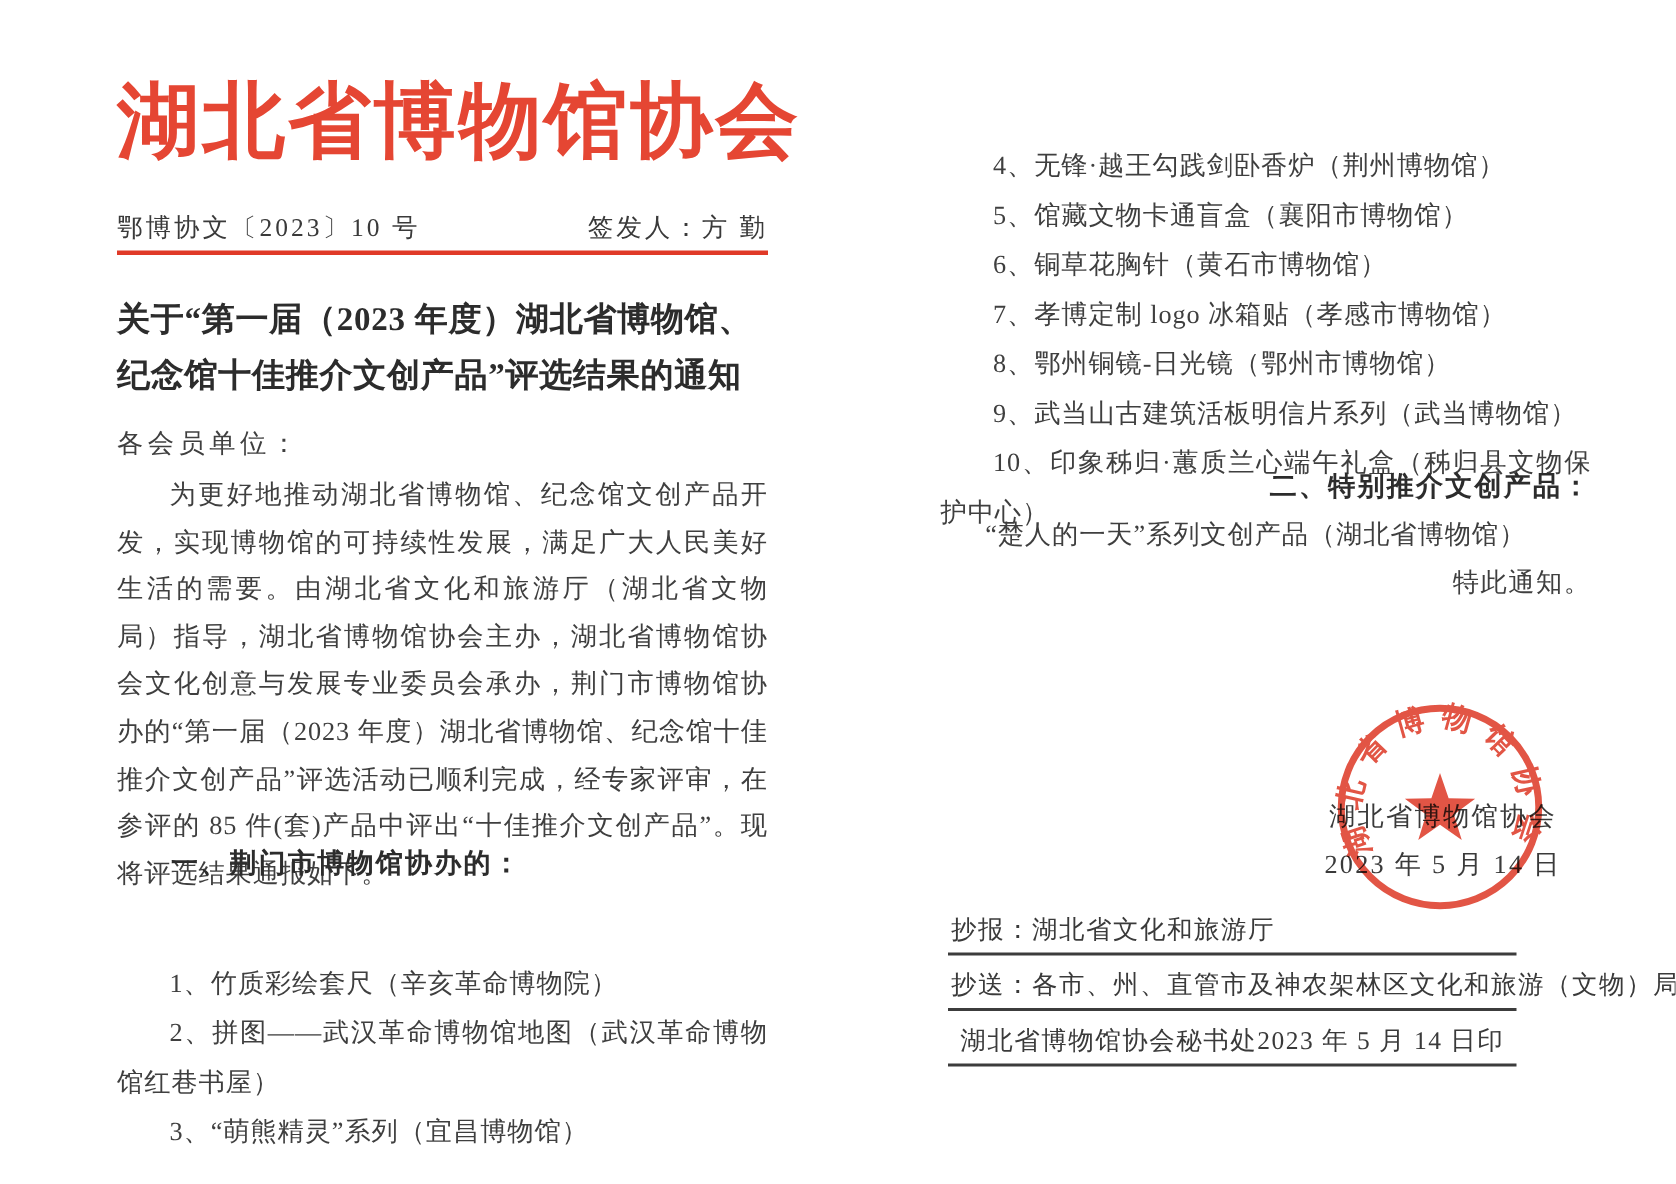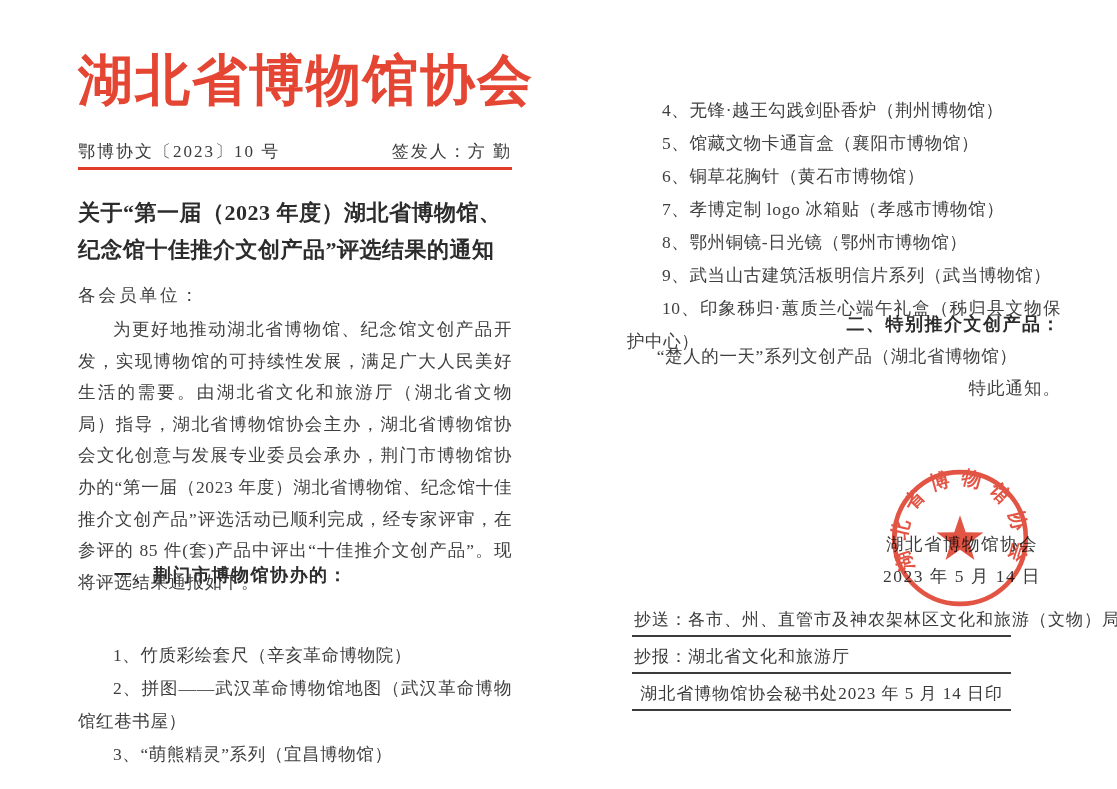--- a/index.html
+++ b/index.html
@@ -130,20 +130,20 @@
   <svg class="seal" viewBox="0 0 140 140" xmlns="http://www.w3.org/2000/svg">
     <circle cx="70" cy="70" r="64" fill="none" style="stroke:var(--seal-red)" stroke-width="4.5"></circle>
     <path id="sealArc" d="M 27.4 99.8 A 52 52 0 1 1 112.6 99.8" fill="none"></path>
     <text>
       <textPath href="#sealArc" startOffset="50%" text-anchor="middle">湖北省博物馆协会</textPath>
     </text>
     <polygon points="70,48 75.6,64.3 92.8,64.6 79,74.9 84.1,91.4 70,81.5 55.9,91.4 61,74.9 47.2,64.6 64.4,64.3" style="fill:var(--seal-red)"></polygon>
   </svg>
 
   <div class="footer">
+    <div class="footer-row">抄报：湖北省文化和旅游厅</div>
     <div class="footer-row">抄送：各市、州、直管市及神农架林区文化和旅游（文物）局</div>
-    <div class="footer-row">抄报：湖北省文化和旅游厅</div>
     <div class="footer-row split">
       <span>湖北省博物馆协会秘书处</span>
       <span>2023 年 5 月 14 日印</span>
     </div>
   </div>
 </div>
 
 </body></html>

